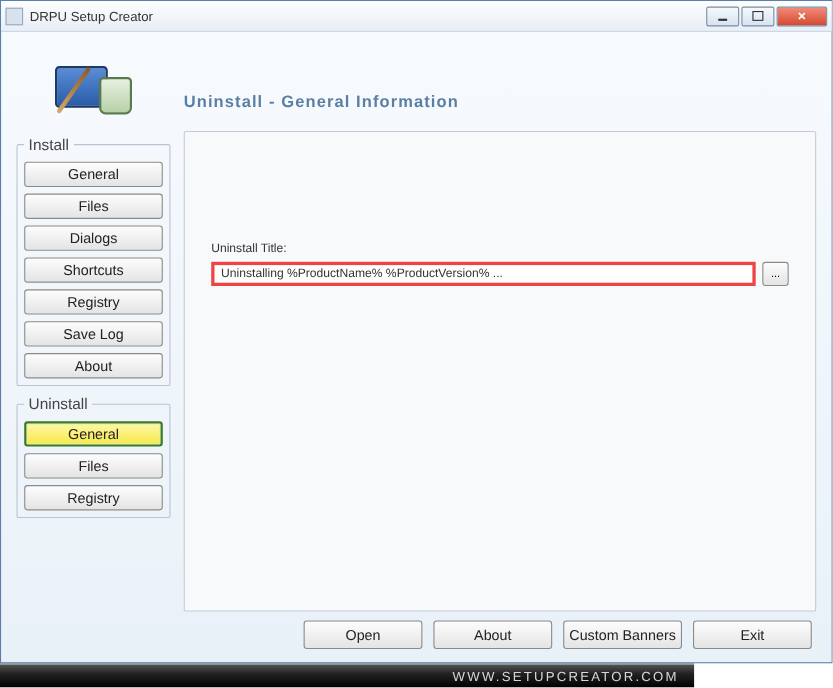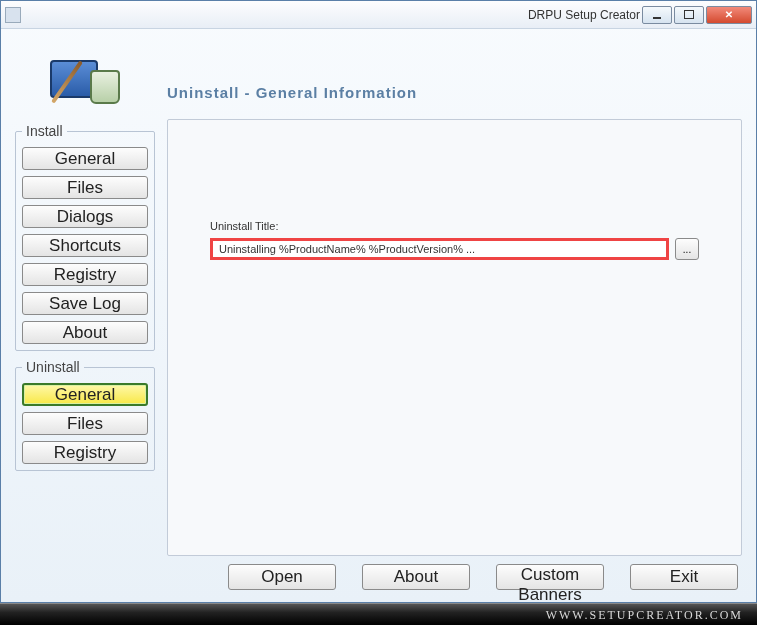--- a/index.html
+++ b/index.html
@@ -18,21 +18,20 @@
   background: linear-gradient(to bottom, #f8fbfe, #e9f1f8);
   position: relative;
 }
 .titlebar {
   height: 28px;
   background: linear-gradient(to bottom, #fdfdfe, #e8eef6);
   display: flex;
   align-items: center;
   padding: 0 4px;
   border-bottom: 1px solid #c8d4e2;
-  text-align: right;
 }
 .title-icon {
   width: 16px; height: 16px;
   background: #d8e2ee;
   border: 1px solid #9ab;
   margin-right: 6px;
 }
 .title-text { color: #333; font-size: 12px; flex: 1; }
 .winbtns { display: flex; gap: 0; }
 .winbtn {
@@ -105,21 +104,21 @@
   margin-bottom: 8px;
 }
 legend { color: #444; padding: 0 4px; font-size: 14px; }
 .side-btn, .bottom-btn, .action-btn {
   width: 100%;
   height: 23px;
   margin-bottom: 6px;
   background: linear-gradient(to bottom, #fdfdfd, #e4e4e4);
   border: 1px solid #8a8a8a;
   border-radius: 3px;
-  font-size: 17px;
+  font-size: 13px;
   cursor: pointer;
   color: #222;
   text-align: center;
 }
 .side-btn:last-child { margin-bottom: 0; }
 .side-btn.active {
   background: linear-gradient(to bottom, #fef8a8, #f8e848);
   border: 2px solid #3a7a2a;
   box-shadow: inset 0 0 0 1px #d8f0a0;
 }
@@ -141,21 +140,21 @@
   color: #5b7fa4;
   font-size: 15px;
   font-weight: bold;
   letter-spacing: 1px;
 }
 .panel {
   flex: 1;
   border: 1px solid #c2cbd8;
   background: #f7f9fb;
   border-radius: 2px;
-  padding: 30px 42px;
+  padding: 30px 24px;
 }
 .form-row { margin-bottom: 24px; }
 .form-label { color: #333; margin-bottom: 6px; display: block; }
 .input-wrap { display: flex; align-items: center; gap: 6px; }
 .text-input {
   flex: 1;
   height: 22px;
   border: 3px solid #ef4444;
   background: #fff;
   padding: 0 6px;
@@ -166,37 +165,37 @@
   width: 24px; height: 22px;
   background: linear-gradient(to bottom,#fdfdfd,#e4e4e4);
   border: 1px solid #8a8a8a;
   border-radius: 3px;
   font-size: 10px;
   cursor: pointer;
 }
 .actions {
   display: flex;
   justify-content: flex-end;
-  gap: 26px;
+  gap: 10px;
   padding: 8px 4px 2px;
 }
 .action-btn { width: 108px; height: 26px; margin: 0; }
 
 .footer {
   height: 22px;
-  width: 757px;
+  width: 631px;
   background: linear-gradient(to bottom, #555, #222 40%, #000);
   color: #d8d8d8;
   text-align: right;
   padding: 0 14px;
   line-height: 22px;
   letter-spacing: 2px;
   font-size: 12px;
   border-top: 1px solid #888;
-  font-family: Liberation Serif, serif;
+  font-family: Liberation Sans, sans-serif;
 }
 </style>
 </head>
 <body>
 
 <div class="window">
   <div class="titlebar">
     <div class="title-icon"></div>
     <div class="title-text">DRPU Setup Creator</div>
     <div class="winbtns">

